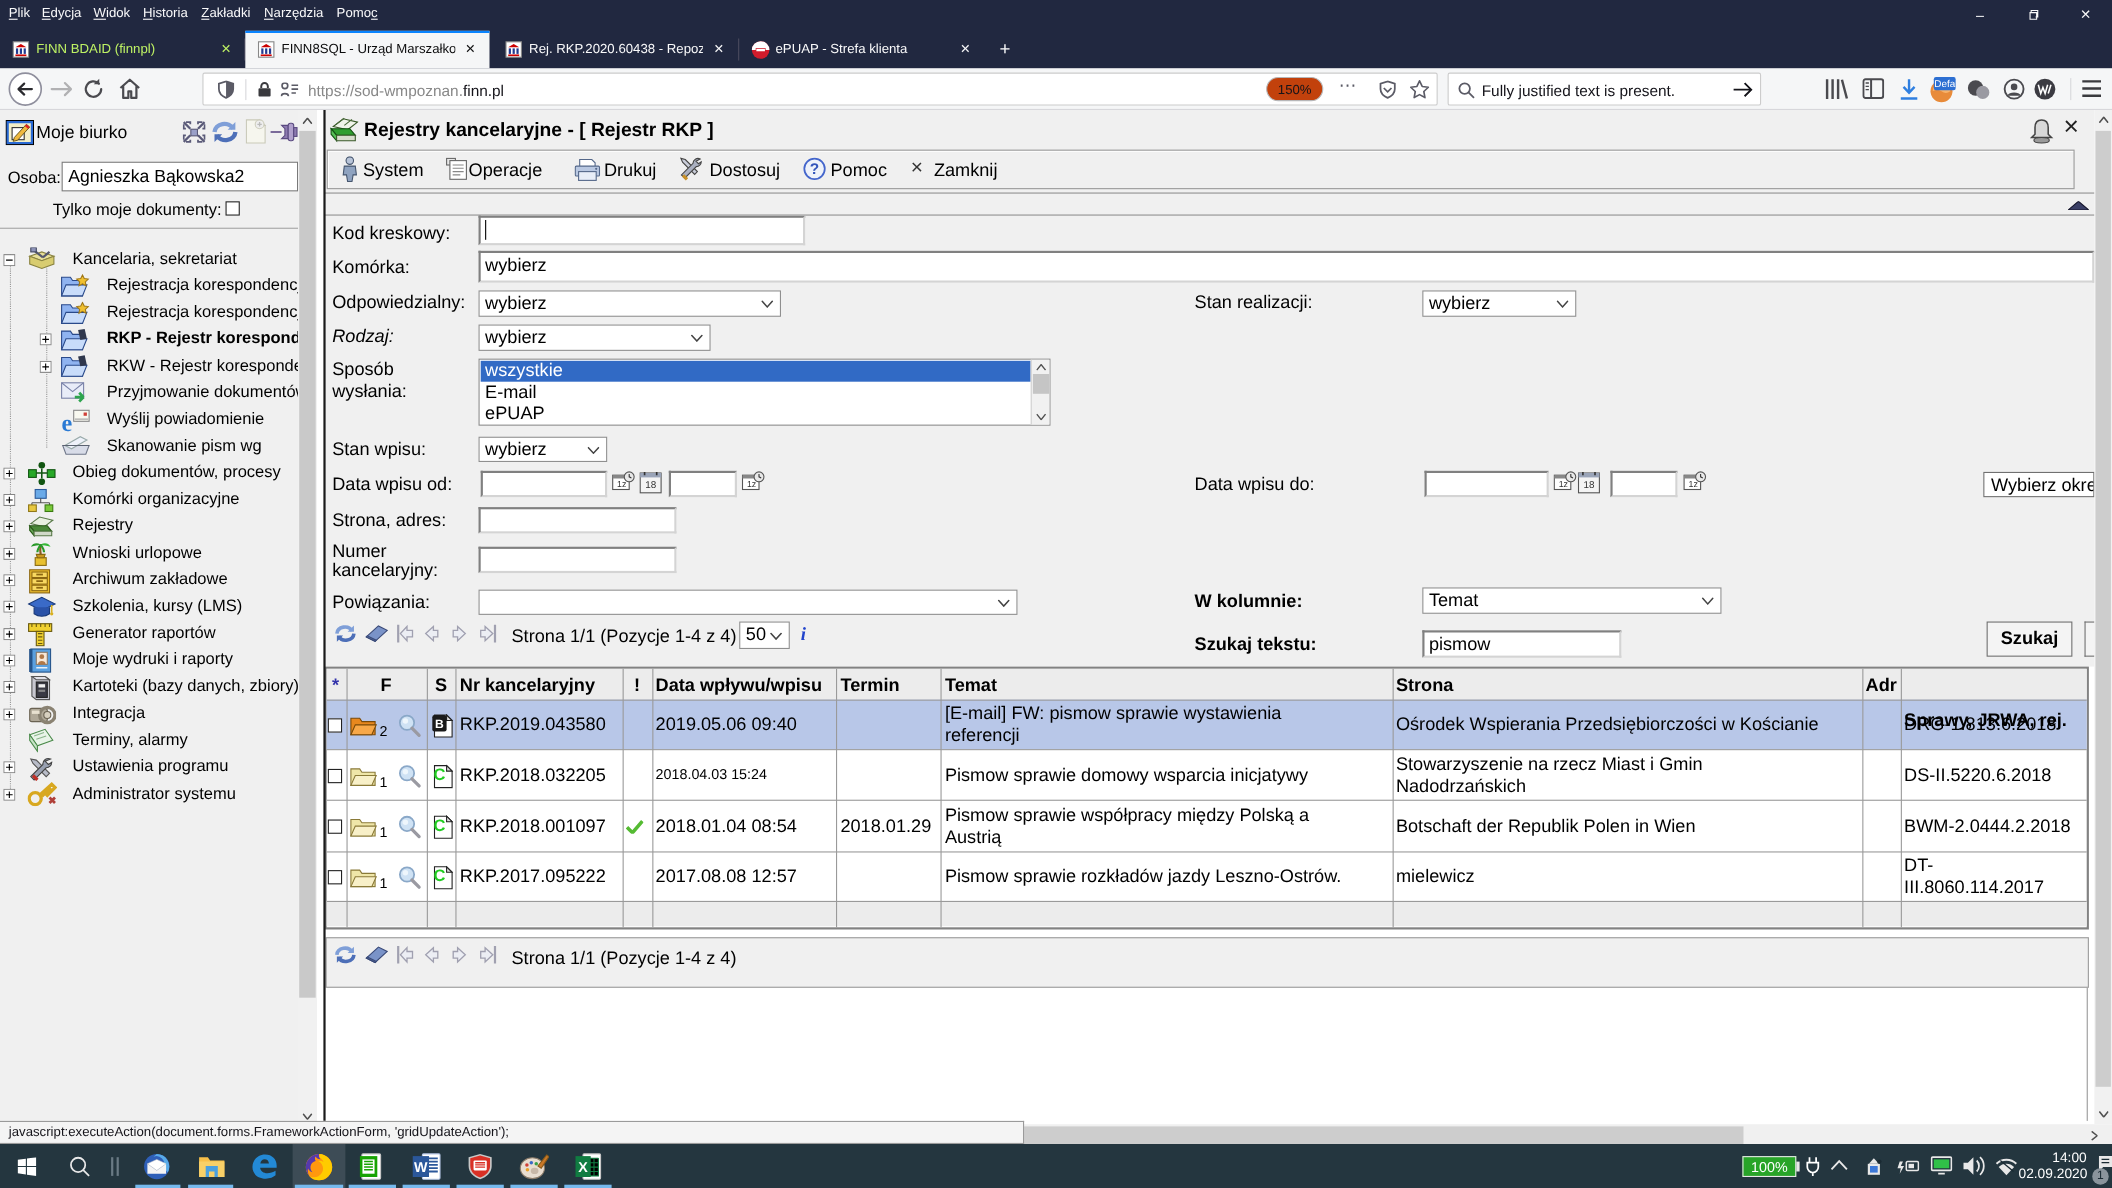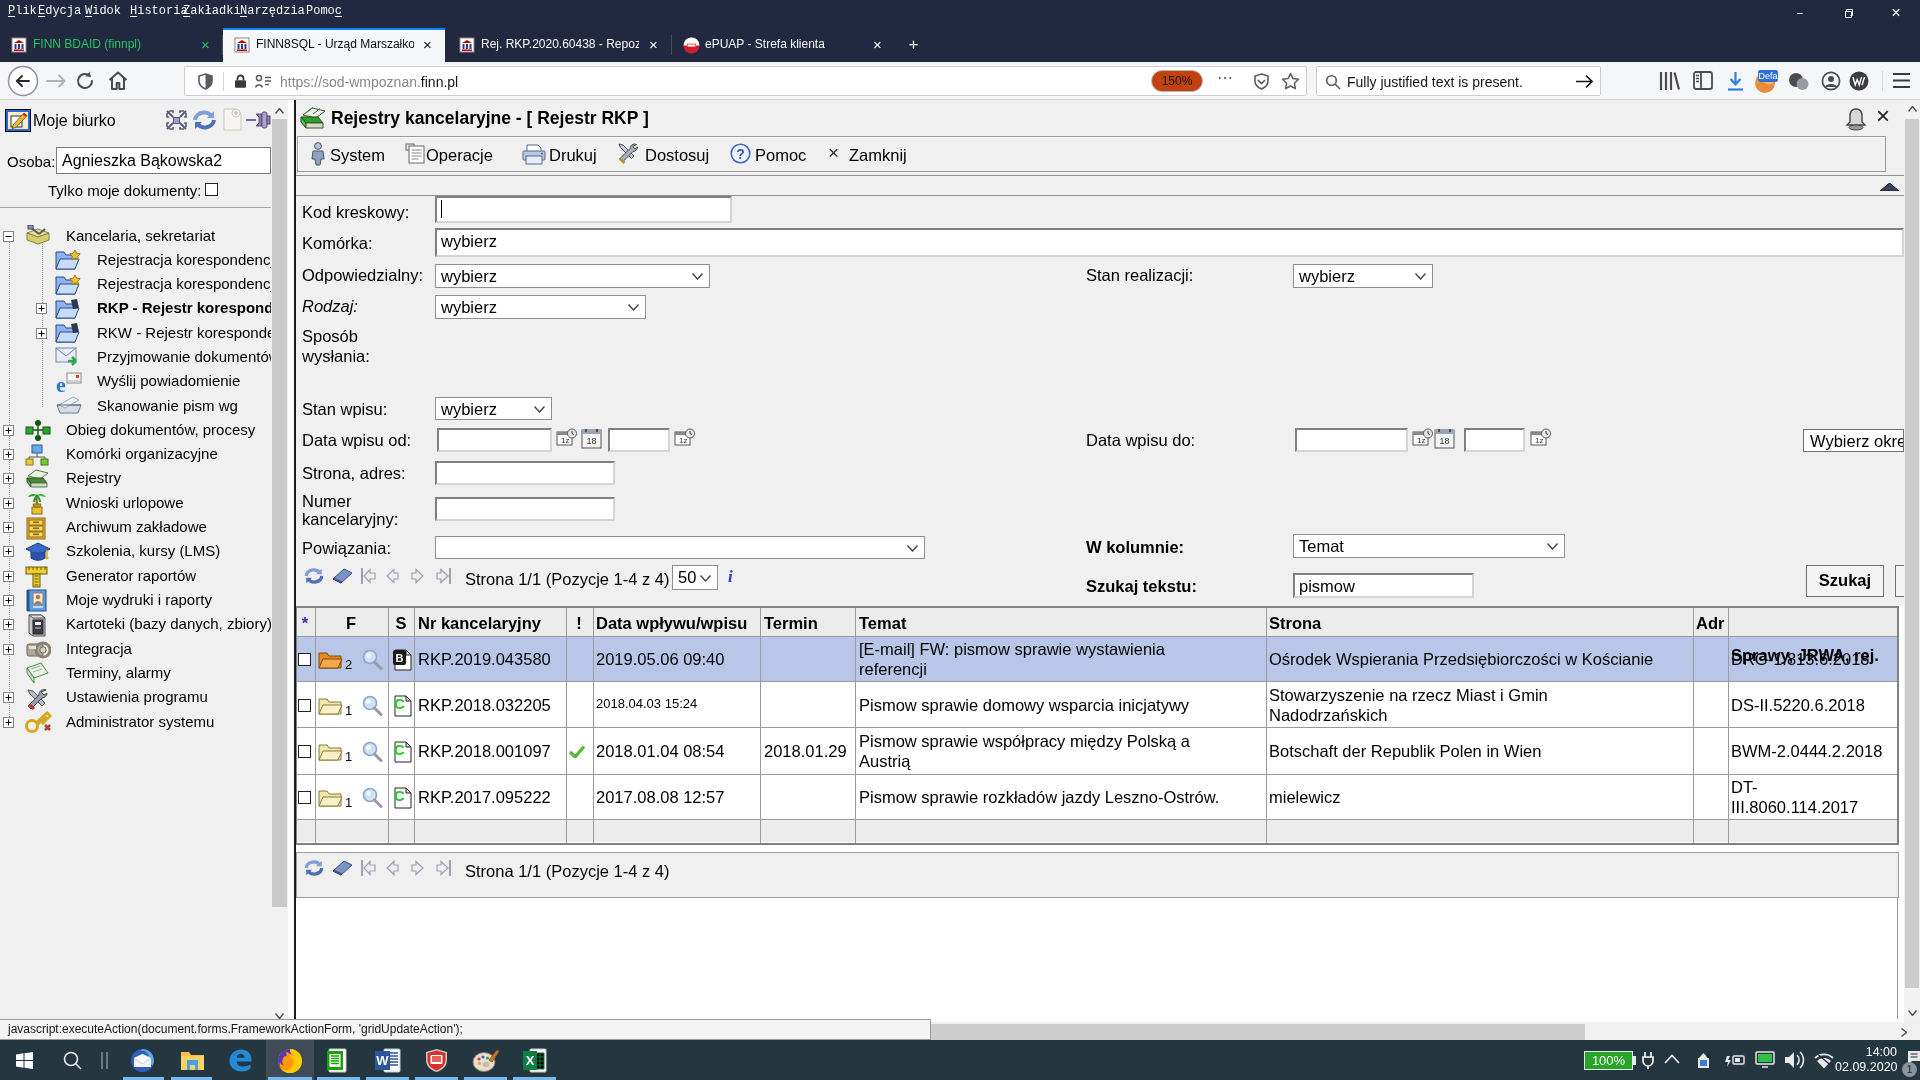--- a/index.html
+++ b/index.html
@@ -2,21 +2,21 @@
 <html><head>
 <meta charset="utf-8">
 <style>
 * { margin:0; padding:0; box-sizing:border-box; }
 html,body { width:1920px; height:1080px; overflow:hidden; }
 body { font-family:"Liberation Sans", sans-serif; position:relative; background:#fff; }
 .abs { position:absolute; }
 
 
 #chrome { position:absolute; left:0; top:0; width:1920px; height:100px; background:#212840; }
-#menubar { position:absolute; left:0; top:0; width:1920px; height:28px; color:#f9f9fa; font-size:12px;font-family:Liberation Mono, monospace; }
+#menubar { position:absolute; left:0; top:0; width:1920px; height:28px; color:#f9f9fa; font-size:12px; }
 #menubar .mi { position:absolute; top:4px; }
 #menubar .u { text-decoration:underline; text-underline-offset:2px; }
 .winbtn { position:absolute; top:0; height:28px; width:46px; color:#f9f9fa; text-align:center; line-height:28px; font-size:13px; }
 
 #tabbar { position:absolute; left:0; top:28px; width:1920px; height:34px; }
 .tab { position:absolute; top:0; height:34px; font-size:12px; }
 .tab .title { position:absolute; left:33px; top:9px; white-space:nowrap; overflow:hidden; }
 .tab .cls { position:absolute; top:8px; width:17px; height:17px; text-align:center; line-height:17px; font-size:15px; }
 .tabsep { position:absolute; top:7px; width:1px; height:20px; background:#4a4a5e; }
 .tab.active { background:#f5f6f7; }
@@ -54,21 +54,21 @@
     <span class="mi" style="left:183px;"><span class="u">Z</span>akładki</span>
     <span class="mi" style="left:240px;"><span class="u">N</span>arzędzia</span>
     <span class="mi" style="left:306px;">Pomo<span class="u">c</span></span>
     <div class="winbtn" style="left:1777px;">–</div>
     <div class="winbtn" style="left:1825px;"><svg width="11" height="11" viewBox="0 0 11 11" style="margin-top:8px;">
           <path d="M2.5 3.5 h6 v6 h-6 z M3.5 3.5 v-2 h6 v6 h-2" fill="none" stroke="#f9f9fa" stroke-width="1"></path>
         </svg></div>
     <div class="winbtn" style="left:1873px;font-size:16px;">×</div>
   </div>
   <div id="tabbar">
-    <div class="tab" style="left:0px;width:222px;color:#22c55e;">
+    <div class="tab" style="left:0px;width:222px;color:#bef264;">
       <svg style="position:absolute;left:11px;top:9px;" width="16" height="16" viewBox="0 0 16 16">
           <rect x="1" y="1" width="14" height="14" fill="#fff" stroke="#888" stroke-width="1"></rect>
           <path d="M3 6 L8 3 L13 6 Z" fill="#c00"></path>
           <rect x="3.5" y="7" width="2" height="5" fill="#223a8f"></rect>
           <rect x="7" y="7" width="2" height="5" fill="#223a8f"></rect>
           <rect x="10.5" y="7" width="2" height="5" fill="#223a8f"></rect>
           <rect x="3" y="12.5" width="10" height="1.5" fill="#c00"></rect>
         </svg>
       <span class="title" style="width:160px;">FINN BDAID (finnpl)</span>
       <span class="cls" style="left:197px;">×</span>
@@ -558,20 +558,34 @@
     </div>
 <div class="abs" style="left:7px;top:197px;font-size:16.5px;font-style:italic;">Rodzaj:</div>
 <div class="abs" style="left:140px;top:195px;width:211px;height:24px;background:#fff;border:1px solid #8f8f8f;">
       <div style="margin:2px 0 0 5px;font-size:16.5px;">wybierz</div>
       <svg style="position:absolute;right:6px;top:8px;" width="11" height="7" viewBox="0 0 11 7">
         <path d="M0.5 0.5 L5.5 6 L10.5 0.5" fill="none" stroke="#444" stroke-width="1.4"></path>
       </svg>
     </div>
 <div class="abs" style="left:7px;top:227px;font-size:16.5px;">Sposób</div>
 <div class="abs" style="left:7px;top:247px;font-size:16.5px;">wysłania:</div>
+<div class="abs" style="left:140px;top:226px;width:520px;height:61px;background:#fff;border:1px solid #8a8a8a;">
+<div style="position:absolute;left:1px;top:1px;width:500px;height:19px;background:#316ac5;color:#fff;font-size:16.5px;padding-left:4px;">wszystkie</div>
+<div style="position:absolute;left:5px;top:21px;font-size:16.5px;">E-mail</div>
+<div style="position:absolute;left:5px;top:40px;font-size:16.5px;">ePUAP</div>
+<div style="position:absolute;right:0;top:0;width:17px;height:59px;background:#f1f1f1;border-left:1px solid #d0d0d0;">
+<svg style="position:absolute;left:4px;top:4px;" width="9" height="6" viewBox="0 0 9 6">
+          <path d="M0.5 5.5 L4.5 0.5 L8.5 5.5" fill="none" stroke="#505050" stroke-width="1.3"></path>
+        </svg>
+<div style="position:absolute;left:1px;top:13px;width:15px;height:18px;background:#c5c5c5;"></div>
+<svg style="position:absolute;left:4px;bottom:4px;" width="9" height="6" viewBox="0 0 9 6">
+          <path d="M0.5 0.5 L4.5 5.5 L8.5 0.5" fill="none" stroke="#505050" stroke-width="1.3"></path>
+        </svg>
+</div>
+    </div>
 <div class="abs" style="left:7px;top:300px;font-size:16.5px;">Stan wpisu:</div>
 <div class="abs" style="left:140px;top:297px;width:117px;height:23px;background:#fff;border:1px solid #8f8f8f;">
       <div style="margin:2px 0 0 5px;font-size:16.5px;">wybierz</div>
       <svg style="position:absolute;right:6px;top:8px;" width="11" height="7" viewBox="0 0 11 7">
         <path d="M0.5 0.5 L5.5 6 L10.5 0.5" fill="none" stroke="#444" stroke-width="1.4"></path>
       </svg>
     </div>
 <div class="abs" style="left:7px;top:331px;font-size:16.5px;">Data wpisu od:</div>
 <div class="abs" style="left:142px;top:328px;width:115px;height:24px;background:#fff;border:2px solid;border-color:#808080 #d4d4d4 #d4d4d4 #808080;">
       <div style="margin:2px 0 0 4px;font-size:16.5px;white-space:nowrap;overflow:hidden;"></div>

